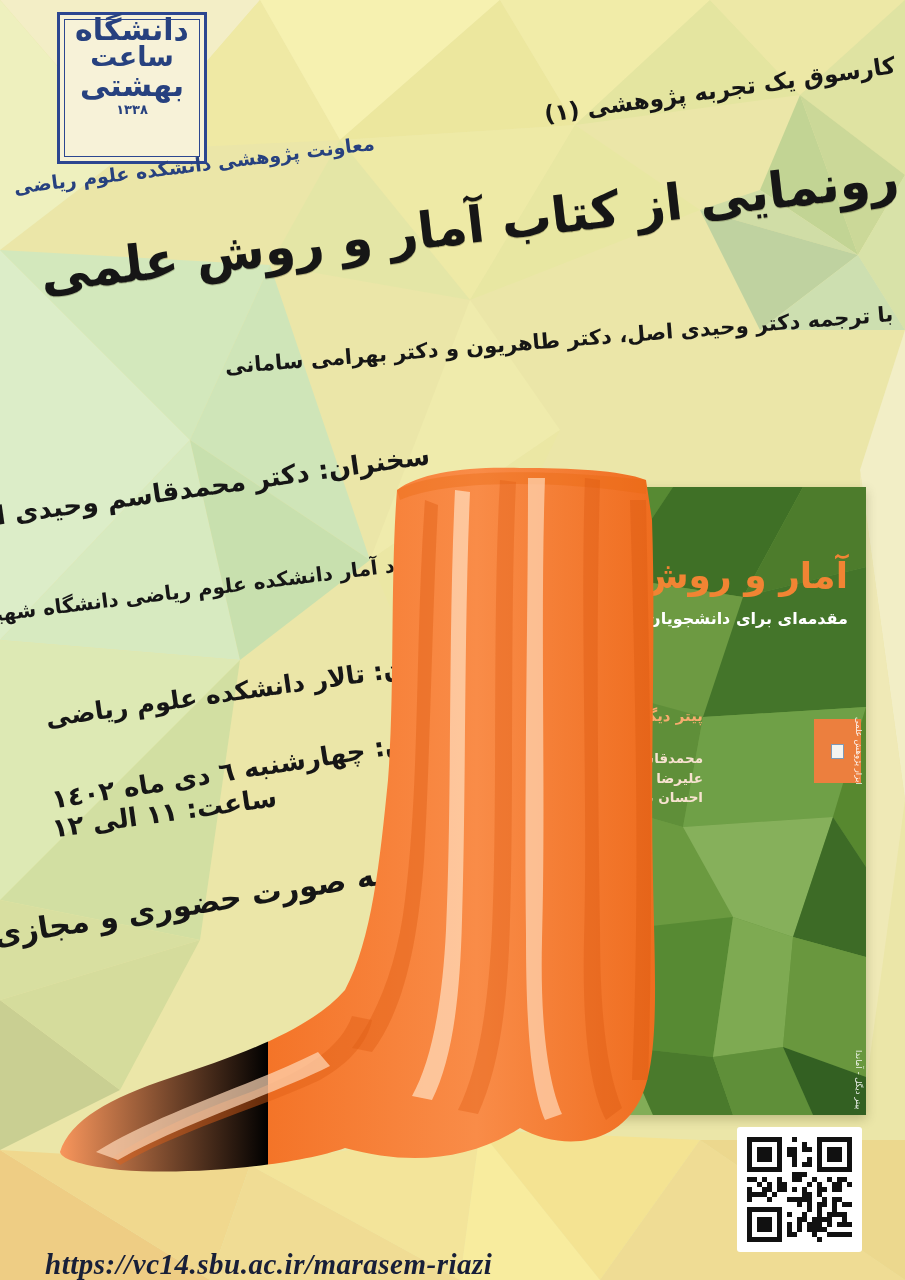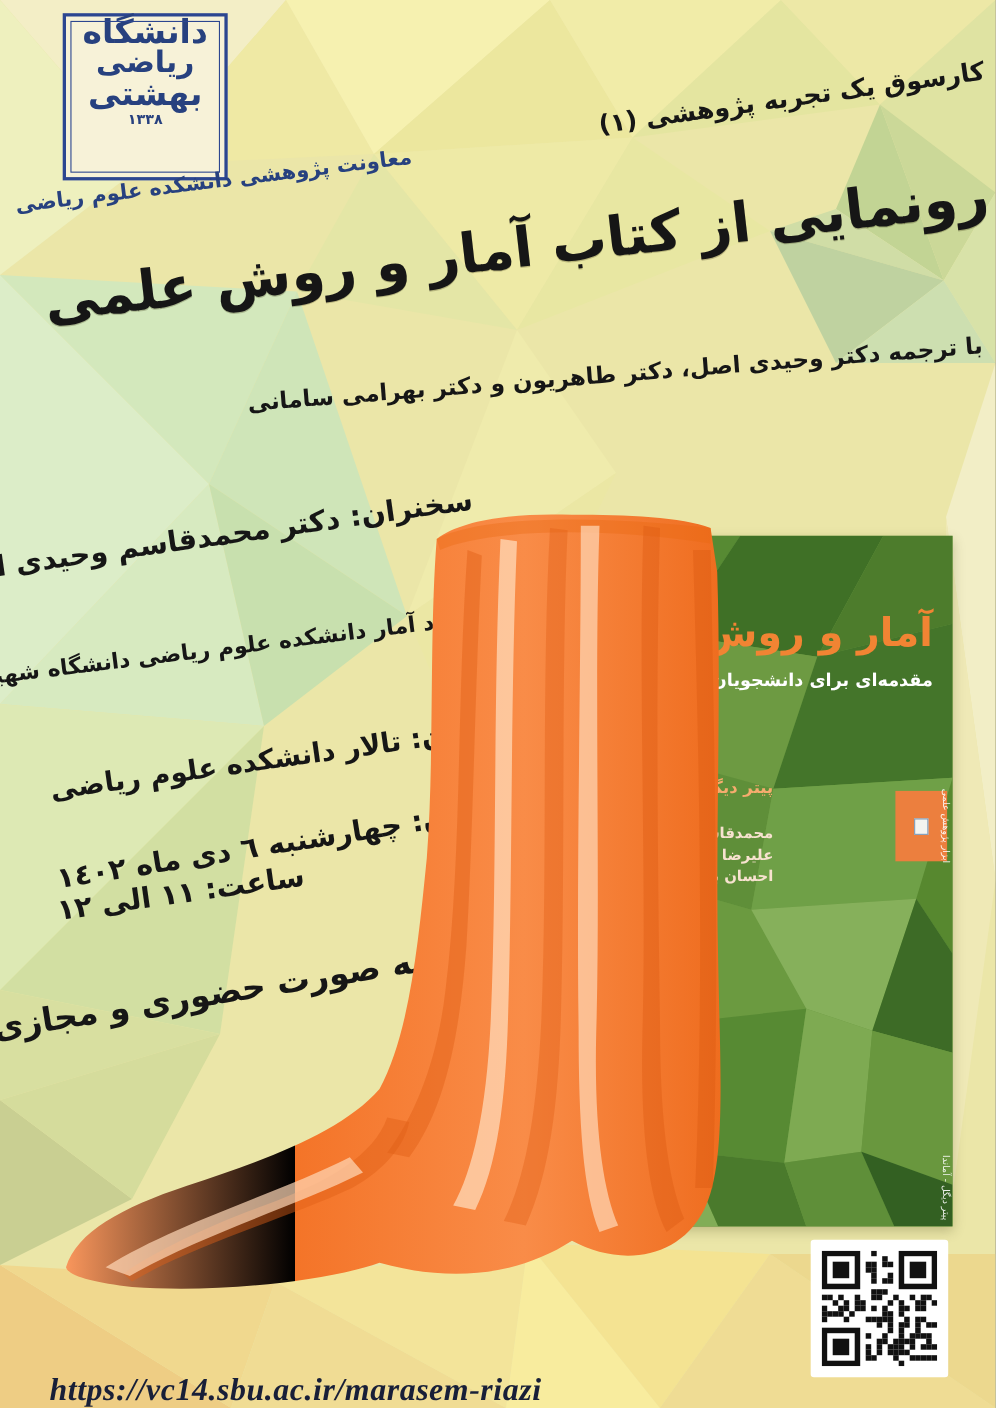--- a/index.html
+++ b/index.html
@@ -128,21 +128,21 @@
     <polygon points="460,1280 250,1165 480,1130" fill="#f3e49a"></polygon>
     <polygon points="460,1280 480,1130 600,1280" fill="#f8ec9e"></polygon>
     <polygon points="600,1280 480,1130 700,1140" fill="#f4e392"></polygon>
     <polygon points="600,1280 700,1140 905,1280" fill="#efdc94"></polygon>
     <polygon points="700,1140 905,1140 905,1280" fill="#ecd88e"></polygon>
     <polygon points="370,560 560,430 430,700" fill="#ebe7a4"></polygon>
   </svg>
 
   <div class="logo-box">
     <div class="logo-line logo-l1 fa">دانشگاه</div>
-    <div class="logo-line logo-l2 fa">ریاضی</div>
+    <div class="logo-line logo-l2 fa">ساعت</div>
     <div class="logo-line logo-l3 fa">بهشتی</div>
     <div class="logo-year fa">۱۳۳۸</div>
   </div>
   <div class="dept-line fa">معاونت پژوهشی دانشکده علوم ریاضی</div>
 
   <div class="txt series fa">کارسوق یک تجربه پژوهشی (١)</div>
   <div class="txt title fa">رونمایی از کتاب آمار و روش علمی</div>
   <div class="txt subtitle fa">با ترجمه دکتر وحیدی اصل، دکتر طاهریون و دکتر بهرامی سامانی</div>
 
   <div class="txt speaker fa">سخنران: دکتر محمدقاسم وحیدی اصل</div>

